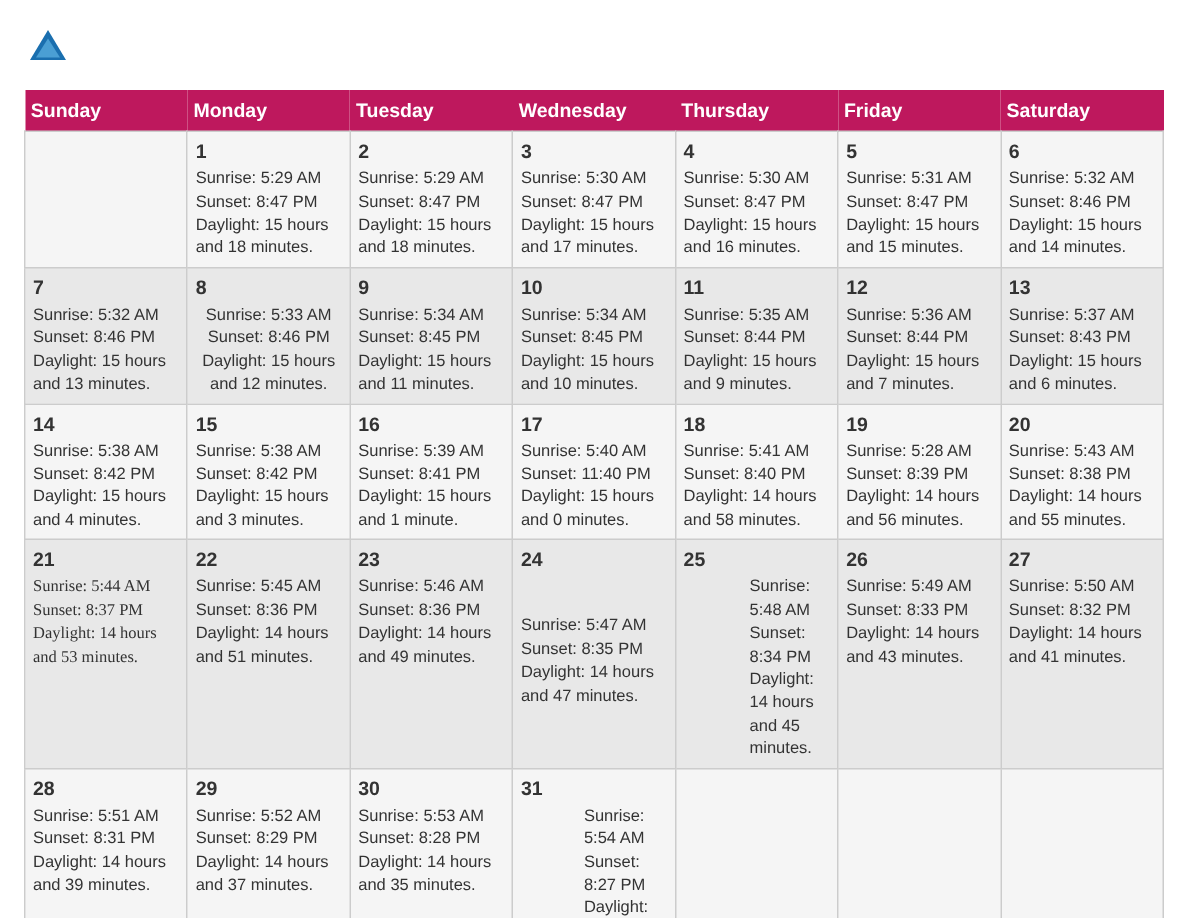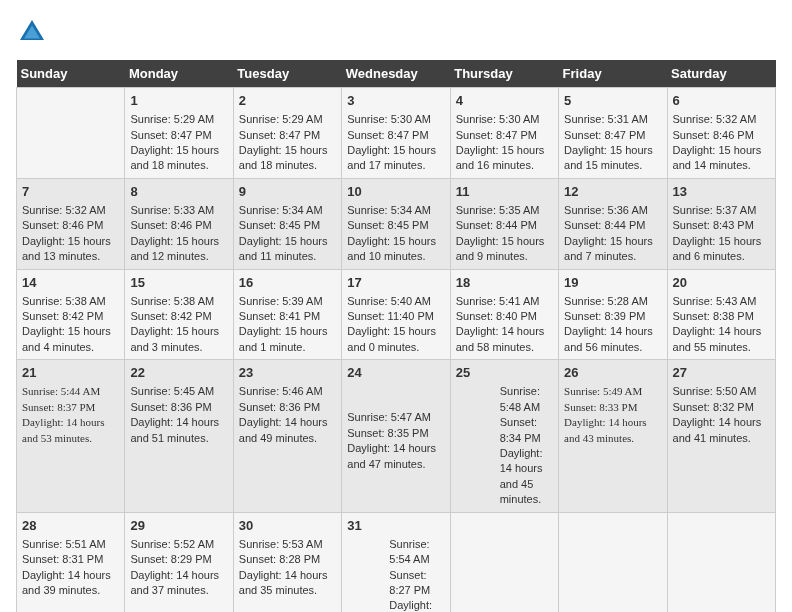--- a/index.html
+++ b/index.html
@@ -47,21 +47,21 @@
       font-size: 15px;
       color: #555;
       margin-top: 2px;
     }
     table {
       width: 100%;
       border-collapse: collapse;
       font-size: 11px;
     }
     thead tr th {
-      background-color: #404040;
+      background-color: #be185d;
       color: #fff;
       padding: 6px 4px;
       text-align: left;
       font-size: 13px;
       font-weight: bold;
     }
     tbody tr td {
       border: 1px solid #ccc;
       vertical-align: top;
       padding: 4px 5px;
@@ -168,21 +168,21 @@
       <tr>
         <td>
           <span class="day-number">7</span>
           <div class="day-info" style="white-space: pre-line;">Sunrise: 5:32 AM
 Sunset: 8:46 PM
 Daylight: 15 hours
 and 13 minutes.</div>
         </td>
         <td>
           <span class="day-number">8</span>
-          <div class="day-info" style="white-space: pre-line;">Sunrise: 5:33 AM
+          <div class="day-info" style="white-space: pre-line; text-align: center;">Sunrise: 5:33 AM
 Sunset: 8:46 PM
 Daylight: 15 hours
 and 12 minutes.</div>
         </td>
         <td>
           <span class="day-number">9</span>
           <div class="day-info" style="white-space: pre-line;">Sunrise: 5:34 AM
 Sunset: 8:45 PM
 Daylight: 15 hours
 and 11 minutes.</div>
@@ -298,21 +298,21 @@
         </td>
         <td>
           <span class="day-number">25</span>
           <div class="day-info" style="white-space: pre-line; margin-left: 44px;">Sunrise: 5:48 AM
 Sunset: 8:34 PM
 Daylight: 14 hours
 and 45 minutes.</div>
         </td>
         <td>
           <span class="day-number">26</span>
-          <div class="day-info" style="white-space: pre-line; font-family: Liberation Serif, serif;">Sunrise: 5:49 AM
+          <div class="day-info" style="white-space: pre-line;">Sunrise: 5:49 AM
 Sunset: 8:33 PM
 Daylight: 14 hours
 and 43 minutes.</div>
         </td>
         <td>
           <span class="day-number">27</span>
           <div class="day-info" style="white-space: pre-line;">Sunrise: 5:50 AM
 Sunset: 8:32 PM
 Daylight: 14 hours
 and 41 minutes.</div>

